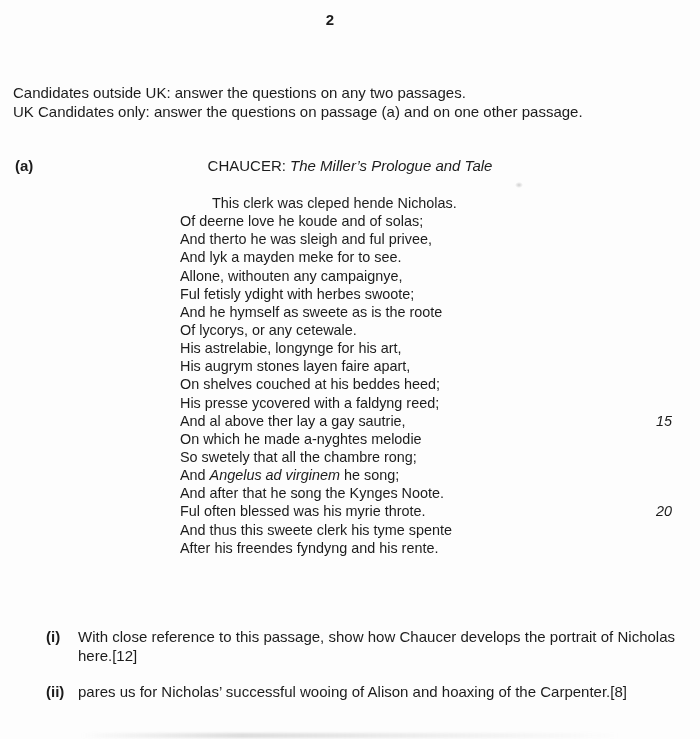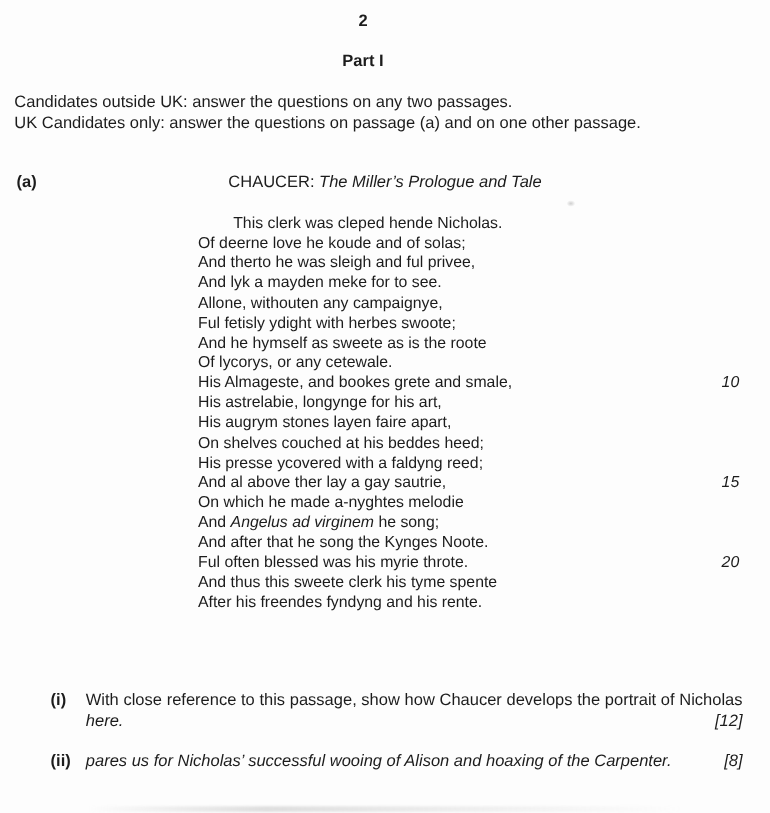--- a/index.html
+++ b/index.html
@@ -48,67 +48,66 @@
 
   .q {
     position: absolute; left: 46px; width: 629px;
     font-size: 15px; line-height: 18.5px;
   }
   .q.q1 { top: 628px; }
   .q.q2 { top: 683px; }
   .qnum { position: absolute; left: 0; top: 0; font-weight: bold; }
   .qtext { margin-left: 32px; }
   .qline-just { text-align: justify; text-align-last: justify; white-space: nowrap; overflow: visible; }
-  .qline-flex { display: flex; justify-content: space-between; font-style: italic; }
+  .qline-flex { display: flex; justify-content: flex-start; }
 
   
   .smudge-bottom {
     position: absolute; left: 80px; bottom: 1px; width: 540px; height: 5px;
     background: linear-gradient(90deg, rgba(170,170,170,0), rgba(165,165,165,0.35) 30%, rgba(175,175,175,0.2) 60%, rgba(170,170,170,0));
     filter: blur(1px);
   }
   .smudge-mid {
     position: absolute; left: 515px; top: 182px; width: 8px; height: 6px;
     background: radial-gradient(ellipse at center, rgba(120,120,120,0.35), rgba(120,120,120,0) 70%);
   }
 </style>
 </head>
 <body>
 
 <div class="page">
 
   <div class="pagenum">2</div>
 
-  <div class="part">Part I</div>
 
   <div class="instructions">
     <div><span class="b">Candidates outside UK:</span><span> answer the questions on </span><span class="b">any two</span><span> passages.</span></div>
     <div><span class="b">UK Candidates only:</span><span> answer the questions on passage </span><span class="b">(a)</span><span> and on </span><span class="b">one</span><span> other passage.</span></div>
   </div>
 
   <div class="a-label">(a)</div>
 
   <div class="passage-heading"><span>CHAUCER: </span><span class="it">The Miller’s Prologue and Tale</span></div>
 
   <div class="poem">
     <div class="pline indent"><span>This clerk was cleped hende Nicholas.</span></div>
     <div class="pline"><span>Of deerne love he koude and of solas;</span></div>
     <div class="pline"><span>And therto he was sleigh and ful privee,</span></div>
     <div class="pline"><span>And lyk a mayden meke for to see.</span></div>
     <div class="pline"><span>Allone, withouten any campaignye,</span></div>
     <div class="pline"><span>Ful fetisly ydight with herbes swoote;</span></div>
     <div class="pline"><span>And he hymself as sweete as is the roote</span></div>
     <div class="pline"><span>Of lycorys, or any cetewale.</span></div>
-    <div class="pline"><span>His Almageste, and bookes grete and smale,</span><span class="lnum">10</span></div>
     <div class="pline"><span>His astrelabie, longynge for his art,</span></div>
     <div class="pline"><span>His augrym stones layen faire apart,</span></div>
     <div class="pline"><span>On shelves couched at his beddes heed;</span></div>
     <div class="pline"><span>His presse ycovered with a faldyng reed;</span></div>
     <div class="pline"><span>And al above ther lay a gay sautrie,</span><span class="lnum">15</span></div>
     <div class="pline"><span>On which he made a-nyghtes melodie</span></div>
+    <div class="pline"><span>So swetely that all the chambre rong;</span></div>
     <div class="pline"><span>And </span><span class="it">Angelus ad virginem</span><span> he song;</span></div>
     <div class="pline"><span>And after that he song the Kynges Noote.</span></div>
     <div class="pline"><span>Ful often blessed was his myrie throte.</span><span class="lnum">20</span></div>
     <div class="pline"><span>And thus this sweete clerk his tyme spente</span></div>
     <div class="pline"><span>After his freendes fyndyng and his rente.</span></div>
   </div>
 
   <div class="q q1">
     <span class="qnum">(i)</span>
     <div class="qtext">

